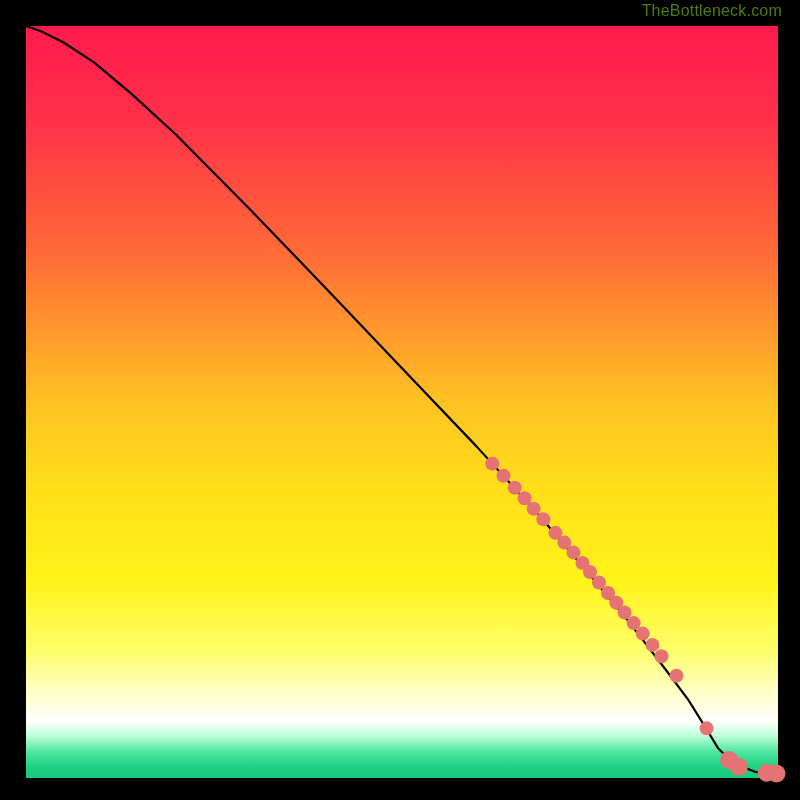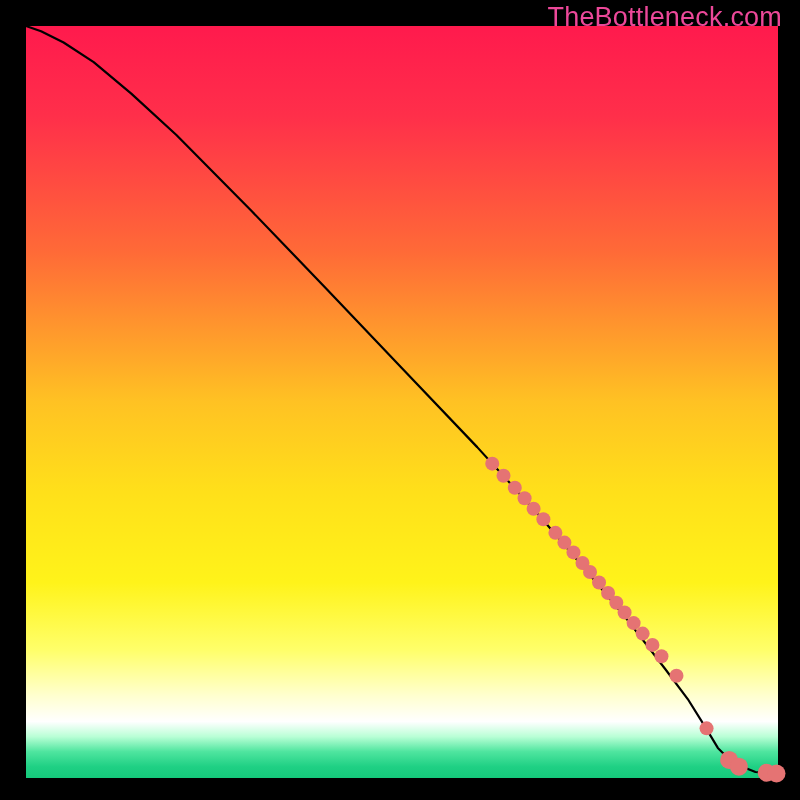--- a/index.html
+++ b/index.html
@@ -18,22 +18,22 @@
   }
   svg {
     position: absolute;
     top: 0;
     left: 0;
   }
   #watermark {
     position: absolute;
     top: 2px;
     right: 18px;
-    color: #ec4899;
-    font-size: 27px;
+    color: #4d7c0f;
+    font-size: 16px;
     letter-spacing: 0.2px;
     user-select: none;
   }
 </style>
 </head>
 <body>
 
 <div id="stage">
   <svg id="chart-svg" width="800" height="800" viewBox="0 0 800 800">
     <defs>

